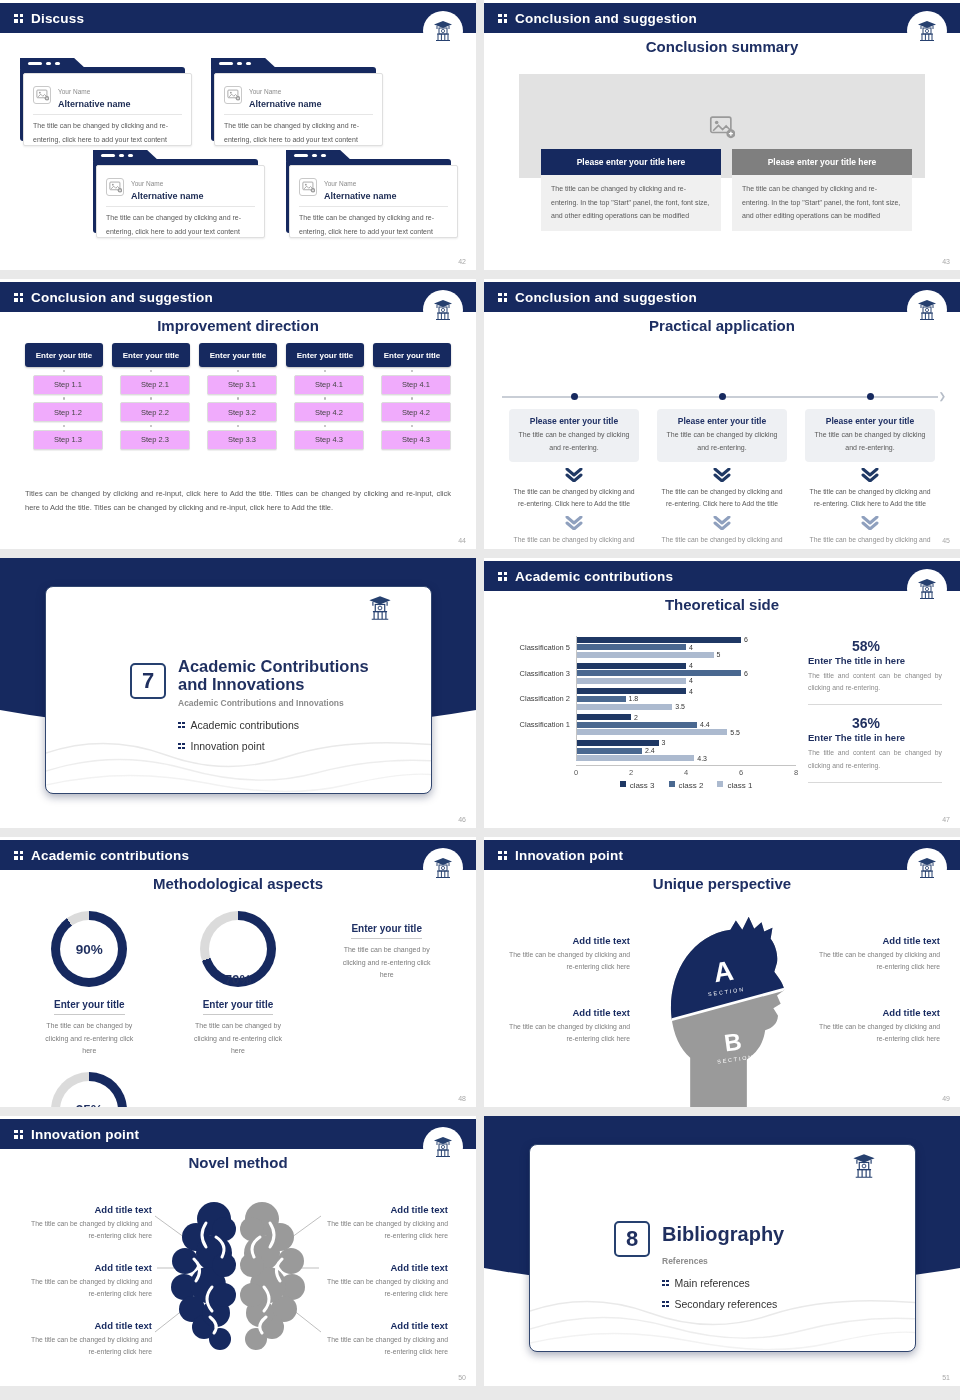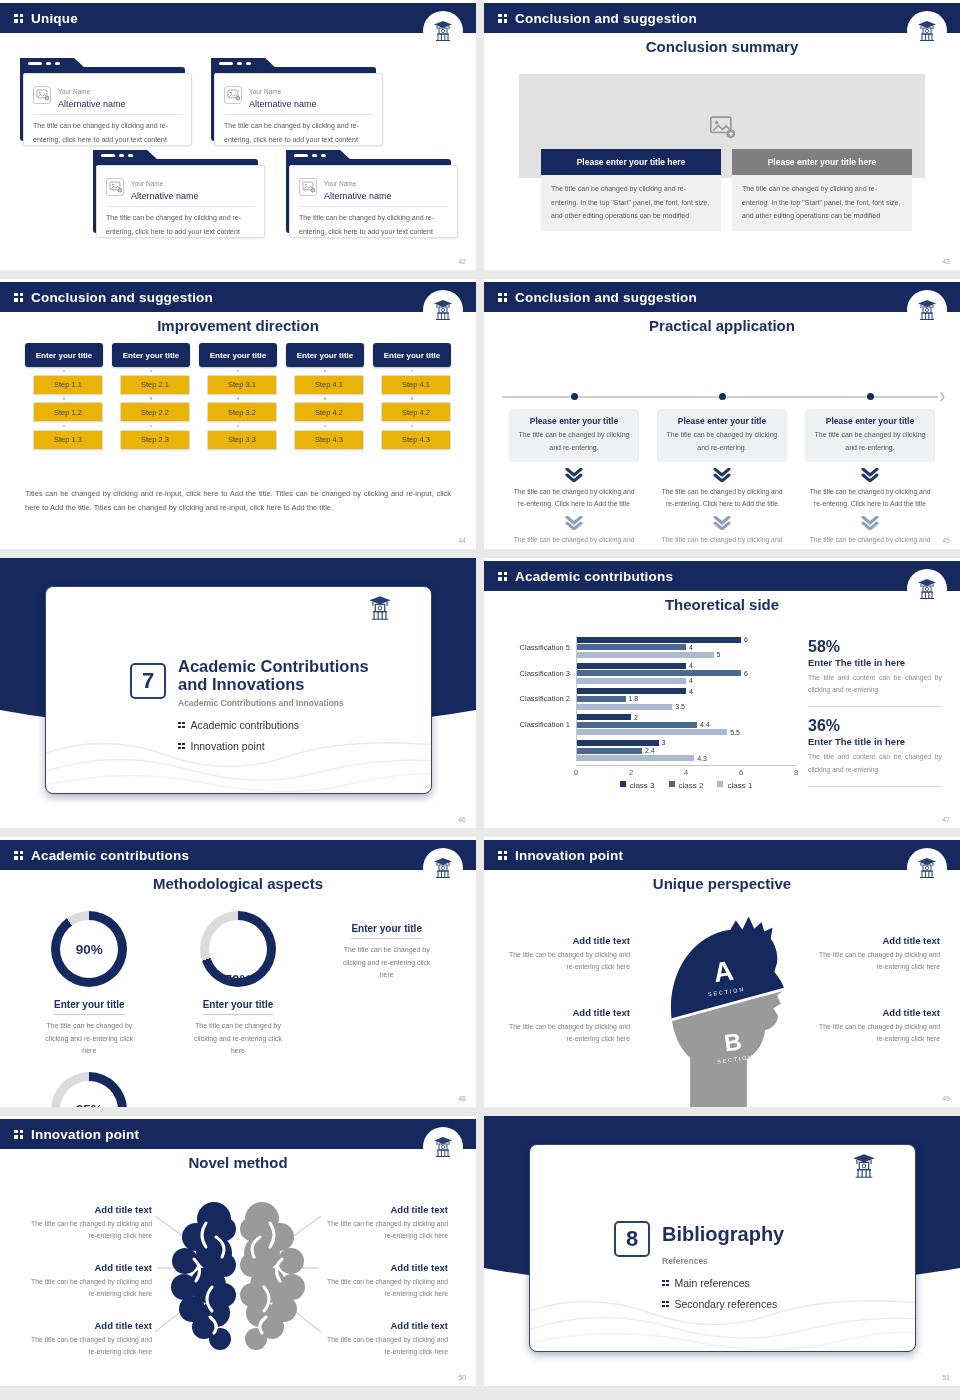--- a/index.html
+++ b/index.html
@@ -27,36 +27,36 @@
     clip-path:polygon(0 0,82% 0,100% 100%,0 100%);display:flex;align-items:center;gap:4px;padding-left:8px;}
   .ftab i{height:2.5px;background:#fff;border-radius:2px;display:block;}
   .ftab i:nth-child(1){width:14px}.ftab i:nth-child(2){width:5px}.ftab i:nth-child(3){width:5px}
   .fback{position:absolute;top:9px;left:0;right:7px;bottom:5px;background:#16295F;border-radius:3px;}
   .fpanel{position:absolute;top:15px;left:3px;right:0;bottom:0;background:#fff;
     border:1px solid #DFDFDF;border-radius:2px;box-shadow:0 1px 2px rgba(0,0,0,.08);padding:6px 9px 4px;}
   .frow{display:flex;align-items:center;gap:7px;border-bottom:1px solid #E6E6E6;padding-bottom:5px;}
   .ficon{width:18px;height:18px;border:1px solid #C9C9C9;border-radius:3px;display:flex;
     align-items:center;justify-content:center;flex:none;}
   .fsmall{font-size:6.5px;color:#8C8C8C;}
-  .fname{font-size:9px;font-weight:normal;color:#1B2A52;margin-top:1px;}
+  .fname{font-size:9px;font-weight:bold;color:#1B2A52;margin-top:1px;}
   .fbody{font-size:7px;color:#595959;line-height:1.95;margin-top:4px;}
   
   .imgbox{position:absolute;left:35px;top:74px;right:35px;height:104px;background:#E2E2E2;
     display:flex;align-items:center;justify-content:center;}
   .cbar{position:absolute;top:149px;width:180px;height:26px;color:#fff;font-weight:bold;
     font-size:8.5px;display:flex;align-items:center;justify-content:center;z-index:1;}
   .ctext{position:absolute;top:175px;width:180px;background:#F0F0F0;padding:7px 10px 8px;
     font-size:7px;color:#595959;line-height:1.95;z-index:1;}
   
   .cols5{position:absolute;left:25px;right:25px;top:64px;display:grid;
     grid-template-columns:repeat(5,1fr);gap:9px;}
   .colbtn{height:24px;background:#16295F;border-radius:3px;color:#fff;font-weight:bold;
     font-size:8px;display:flex;align-items:center;justify-content:center;box-shadow:0 1px 2px rgba(0,0,0,.25);}
   .stepdot{width:2.5px;height:2.5px;background:#B5B5B5;margin:2.5px auto;border-radius:50%;}
-  .stepbox{height:20px;background:#eab308;border:1px solid #DCDCDC;border-radius:2px;
+  .stepbox{height:20px;background:#f0abfc;border:1px solid #DCDCDC;border-radius:2px;
     font-size:7.5px;color:#444;display:flex;align-items:center;justify-content:center;
     box-shadow:0 1px 1px rgba(0,0,0,.07);margin-left:8px;}
   .foot44{position:absolute;left:25px;right:25px;top:208px;font-size:7.5px;color:#595959;
     line-height:1.9;text-align:justify;}
   
   .tline{position:absolute;left:18px;right:22px;top:117px;height:1.5px;background:#C9CED6;}
   .tarrow{position:absolute;right:14px;top:112px;font-size:9px;color:#B5BCC7;}
   .tdot{position:absolute;top:114px;width:7px;height:7px;border-radius:50%;background:#16295F;}
   .cols3{position:absolute;left:25px;right:25px;top:130px;display:grid;
     grid-template-columns:repeat(3,1fr);gap:18px;}
@@ -91,21 +91,21 @@
   .hb-row{display:flex;align-items:center;height:7.6px;}
   .hb-bar{height:6px;}
   .hb-val{font-size:7px;color:#333;margin-left:3px;}
   .hb-axis{position:relative;margin-left:72px;border-top:1px solid #C4C4C4;height:12px;}
   .hb-axis span{position:absolute;top:2px;transform:translateX(-50%);font-size:7.5px;color:#595959;}
   .hb-legend{margin-left:72px;display:flex;justify-content:center;gap:14px;
     font-size:8px;color:#404040;margin-top:4px;}
   .hb-li{display:flex;align-items:flex-start;}
   .hb-li i{width:6px;height:6px;display:inline-block;margin-right:4px;}
   .statcol{position:absolute;left:324px;right:18px;top:80px;}
-  .stat .v{font-size:16px;font-weight:bold;color:#1F2F5F;}
+  .stat .v{font-size:14px;font-weight:bold;color:#1F2F5F;margin-left:44px;}
   .stat .h{font-size:9.5px;font-weight:bold;color:#1F2F5F;margin-top:1px;}
   .stat .b{font-size:6.8px;color:#8C8C8C;line-height:1.8;margin-top:4px;text-align:justify;}
   .stat hr{border:none;border-top:1px solid #D9D9D9;margin:10px 0;}
   
   .donut-row{position:absolute;left:22px;right:22px;top:74px;display:grid;
     grid-template-columns:repeat(3,1fr);gap:14px;}
   .ditem{text-align:center;}
   .donut{width:76px;height:76px;border-radius:50%;position:relative;margin:0 auto;
     display:flex;align-items:center;justify-content:center;}
   .donut::after{content:"";position:absolute;inset:9px;border-radius:50%;background:#fff;}
@@ -150,21 +150,21 @@
 <div class="canvas">
 
   <div class="slide">
     <div class="shdr">
       <span class="sq-icon">
           <i></i>
           <i></i>
           <i></i>
           <i></i>
         </span>
-      <span class="hdr-title">Unique</span>
+      <span class="hdr-title">Discuss</span>
     </div>
     <div class="logo">
         <svg width="22" height="22" viewBox="0 0 22 22">
           <use href="#emblem"></use>
         </svg>
       </div>
     <div class="fcard" style="left:20px;top:58px">
       <div class="fback"></div>
       <div class="ftab">
           <i></i>

